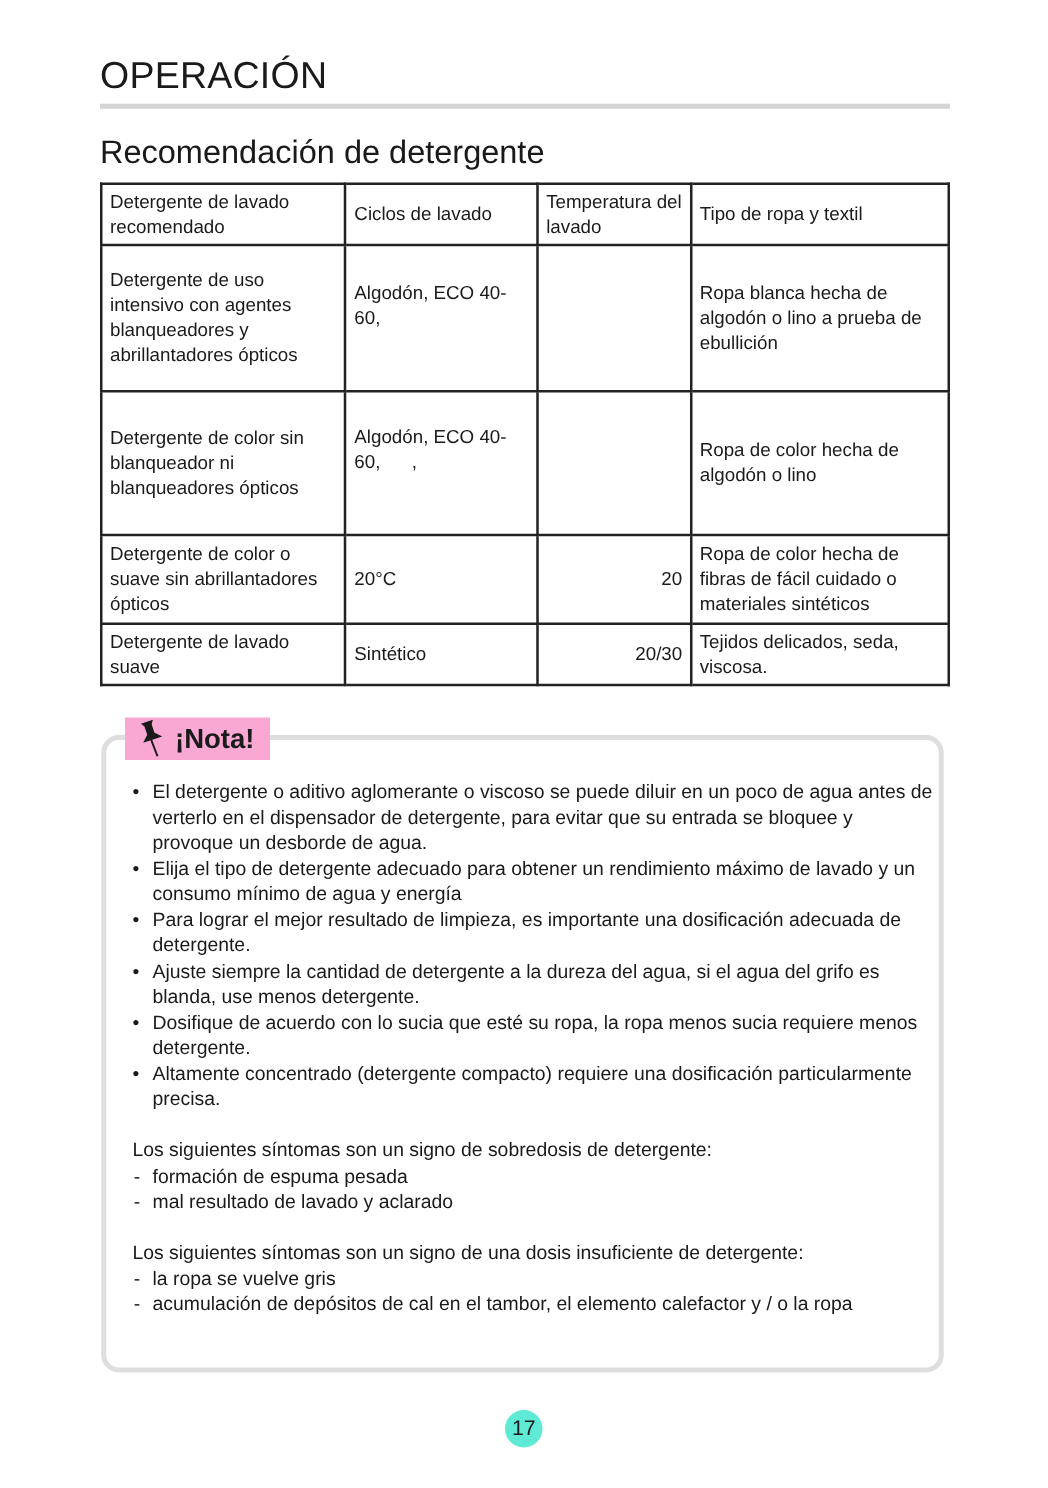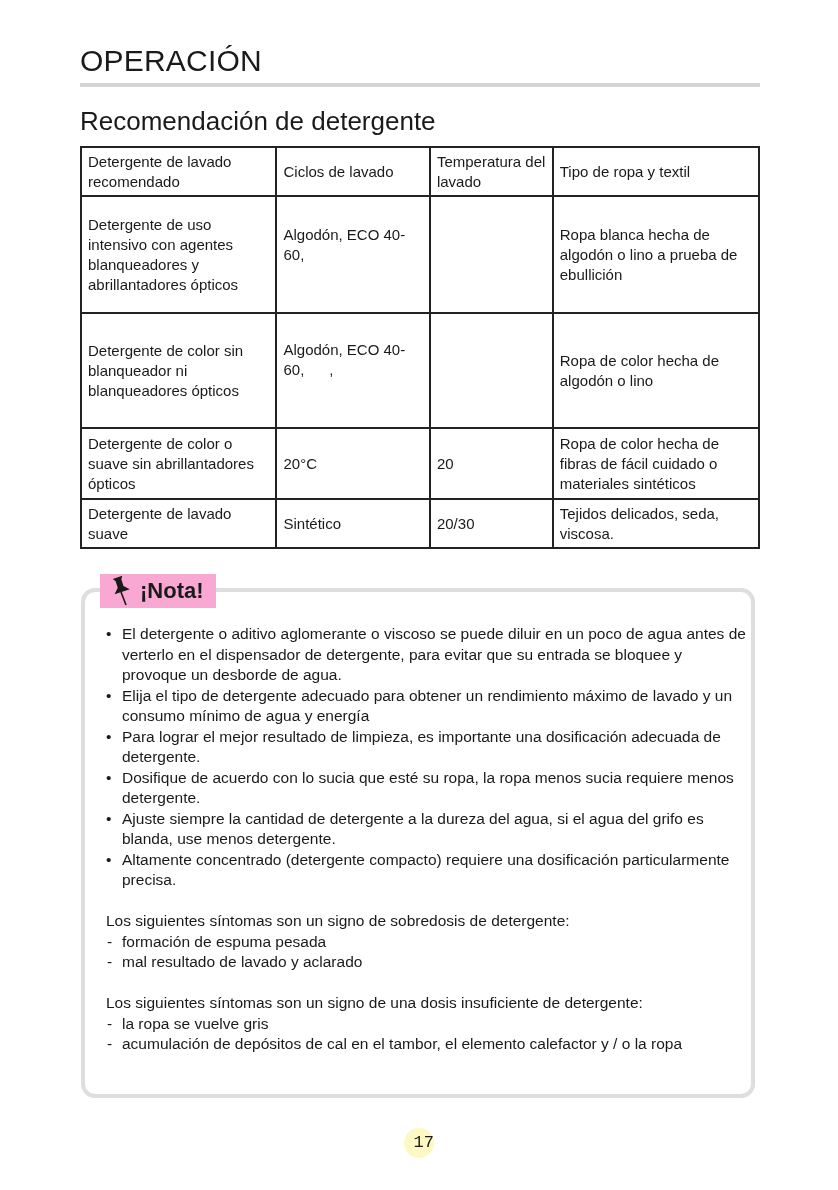--- a/index.html
+++ b/index.html
@@ -20,21 +20,21 @@
       position: absolute; left: 80px; top: 103px; margin: 0;
       font-size: 26px; font-weight: normal; line-height: 36px;
     }
     table.det-table {
       position: absolute; left: 80px; top: 146px; width: 680px;
       border-collapse: collapse; font-size: 15px; line-height: 20px;
     }
     table.det-table td {
       border: 2px solid #222; padding: 2px 6px; vertical-align: middle;
     }
-    table.det-table td.c-temp { text-align: left; }
+    table.det-table td.c-temp { text-align: right; }
     .col1 { width: 182px; } .col2 { width: 140px; } .col3 { width: 109px; } .col4 { width: 193px; }
     td.th-temp { text-align: left !important; }
     .r-head td { height: 43px; }
     .r-1 td { height: 85px; }
     .r-2 td { height: 85px; }
     .r-3 td { height: 65px; }
     .r-4 td { height: 43px; }
 
     .note-box {
       position: absolute; left: 81px; top: 588px; width: 674px; height: 510px;
@@ -53,22 +53,22 @@
     ul.bullets { list-style: none; margin: 0; padding: 0; }
     ul.bullets li { position: relative; padding-left: 16px; }
     ul.bullets li::before { content: "•"; position: absolute; left: 0; top: 0; }
     .para { margin-top: 20.5px; }
     ul.dashes { list-style: none; margin: 0; padding: 0; }
     ul.dashes li { position: relative; padding-left: 16px; }
     ul.dashes li::before { content: "-"; position: absolute; left: 1px; top: 0; }
 
     .page-number {
       position: absolute; left: 404px; top: 1128px; width: 30px; height: 30px;
-      border-radius: 50%; background: #fef9c3; text-align: right;
-      font-size: 17px; line-height: 30px; font-family: Liberation Mono, monospace;
+      border-radius: 50%; background: #5eead4; text-align: center;
+      font-size: 17px; line-height: 30px;
     }
   </style>
 </head>
 <body>
 
 <h1 class="page-title">OPERACIÓN</h1>
 <div class="title-rule"></div>
 <h2 class="section-title">Recomendación de detergente</h2>
 
 <table class="det-table">
@@ -115,22 +115,22 @@
     </svg>
   </span>
   <span class="note-title">¡Nota!</span>
 </div>
 
 <div class="note-content">
   <ul class="bullets">
     <li>El detergente o aditivo aglomerante o viscoso se puede diluir en un poco de agua antes de verterlo en el dispensador de detergente, para evitar que su entrada se bloquee y provoque un desborde de agua.</li>
     <li>Elija el tipo de detergente adecuado para obtener un rendimiento máximo de lavado y un consumo mínimo de agua y energía</li>
     <li>Para lograr el mejor resultado de limpieza, es importante una dosificación adecuada de detergente.</li>
+    <li>Ajuste siempre la cantidad de detergente a la dureza del agua, si el agua del grifo es blanda, use menos detergente.</li>
     <li>Dosifique de acuerdo con lo sucia que esté su ropa, la ropa menos sucia requiere menos detergente.</li>
-    <li>Ajuste siempre la cantidad de detergente a la dureza del agua, si el agua del grifo es blanda, use menos detergente.</li>
     <li>Altamente concentrado (detergente compacto) requiere una dosificación particularmente precisa.</li>
   </ul>
 
   <div class="para">Los siguientes síntomas son un signo de sobredosis de detergente:</div>
   <ul class="dashes">
     <li>formación de espuma pesada</li>
     <li>mal resultado de lavado y aclarado</li>
   </ul>
 
   <div class="para">Los siguientes síntomas son un signo de una dosis insuficiente de detergente:</div>

